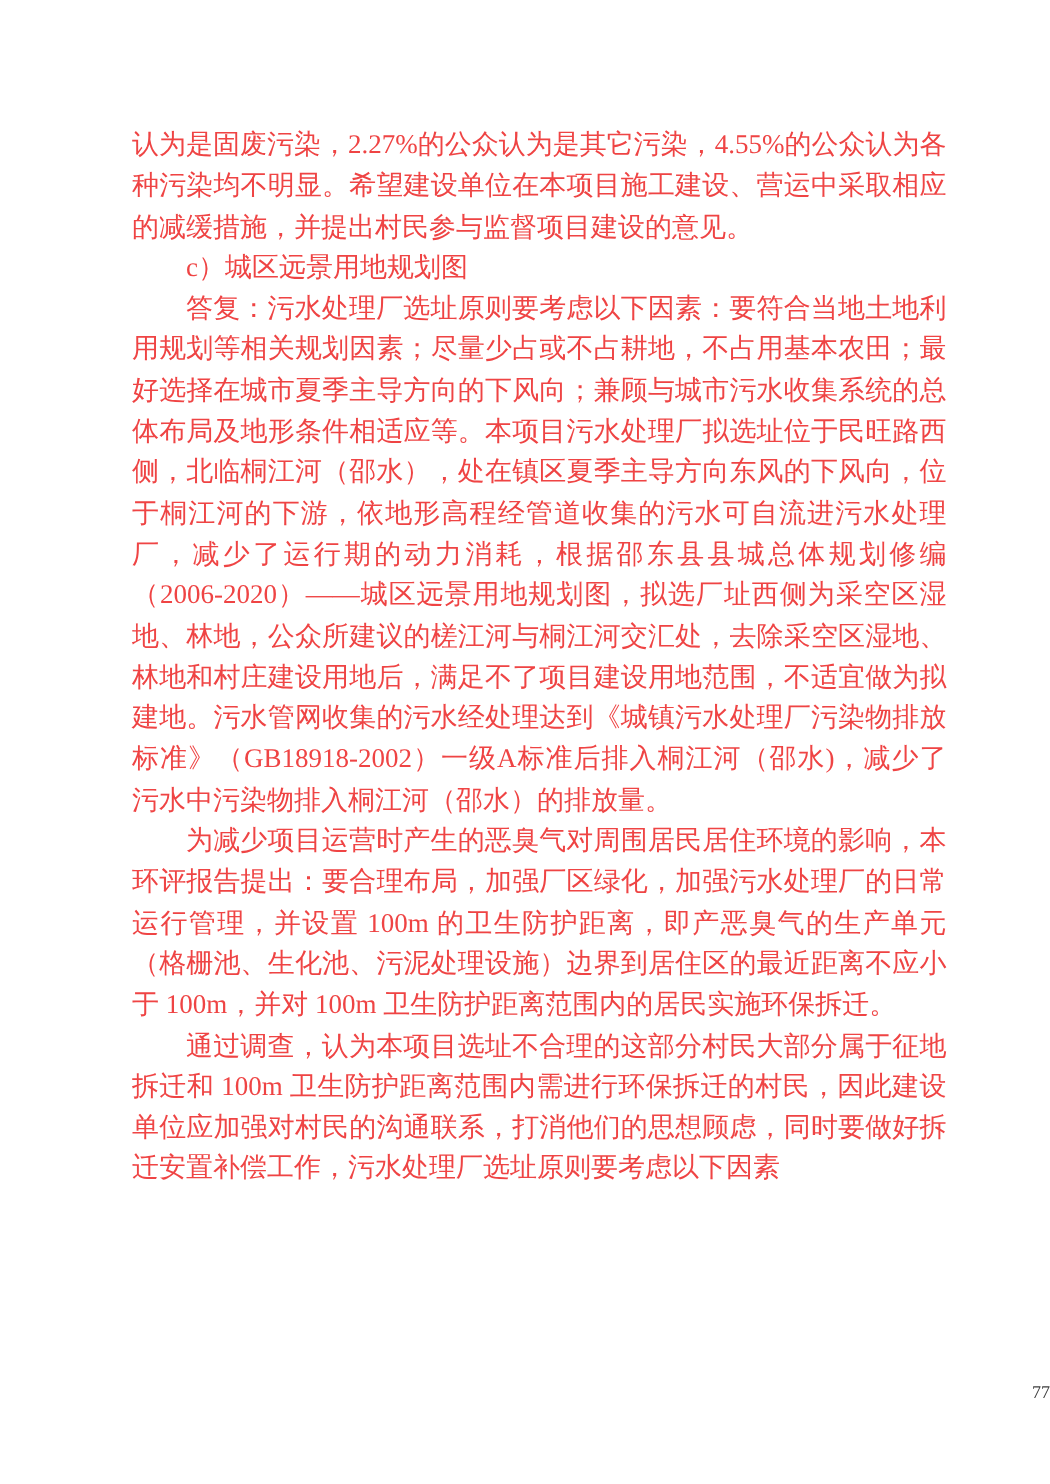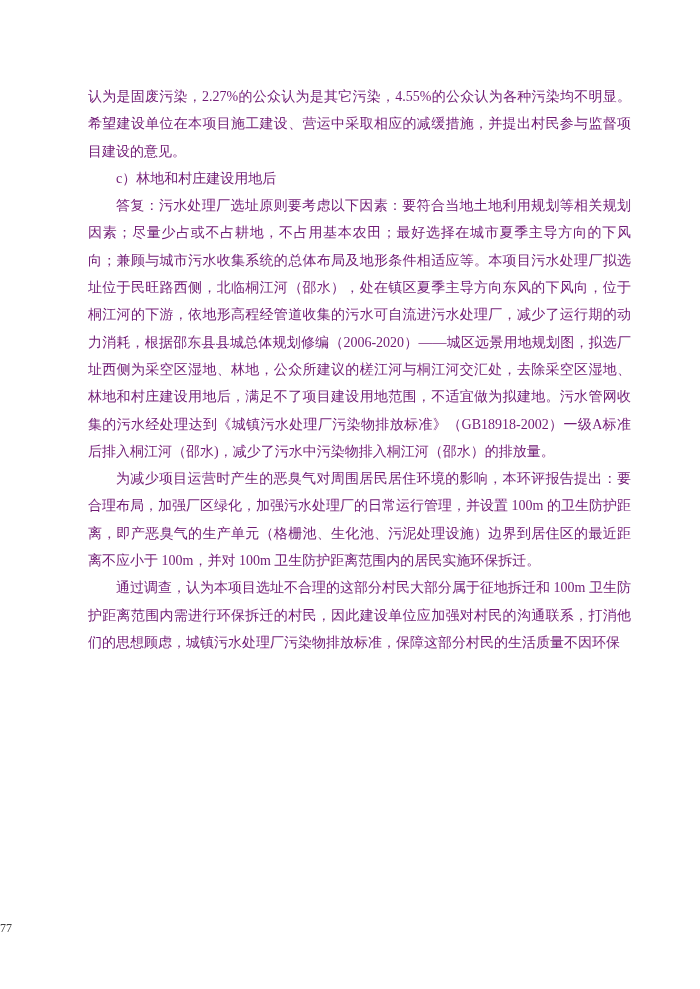--- a/index.html
+++ b/index.html
@@ -13,48 +13,48 @@
     height: 989px;
     background: #ffffff;
     overflow: hidden;
     font-family: "Liberation Serif", "DejaVu Serif", serif;
   }
   .body-text {
     position: absolute;
     left: 88px;
     top: 83px;
     width: 543px;
-    color: #701a75;
-    font-size: 14px;
+    color: #ef4444;
+    font-size: 18px;
     line-height: 27.3px;
     text-align: justify;
   }
   .para {
     margin: 0;
     padding: 0;
   }
   .para.indent {
     text-indent: 2em;
   }
   .page-number {
     position: absolute;
     top: 921px;
     left: 0;
     width: 100%;
-    text-align: left;
+    text-align: right;
     font-size: 12px;
     color: #3d3d3d;
     font-family: "Liberation Serif", "DejaVu Serif", serif;
   }
 </style>
 </head>
 <body>
 
 <div class="page">
   <div class="body-text" id="paragraph-container">
       <p class="para">认为是固废污染，2.27%的公众认为是其它污染，4.55%的公众认为各种污染均不明显。希望建设单位在本项目施工建设、营运中采取相应的减缓措施，并提出村民参与监督项目建设的意见。</p>
-      <p class="para indent">c）林地和村庄建设用地后</p>
+      <p class="para indent">c）城区远景用地规划图</p>
       <p class="para indent">答复：污水处理厂选址原则要考虑以下因素：要符合当地土地利用规划等相关规划因素；尽量少占或不占耕地，不占用基本农田；最好选择在城市夏季主导方向的下风向；兼顾与城市污水收集系统的总体布局及地形条件相适应等。本项目污水处理厂拟选址位于民旺路西侧，北临桐江河（邵水），处在镇区夏季主导方向东风的下风向，位于桐江河的下游，依地形高程经管道收集的污水可自流进污水处理厂，减少了运行期的动力消耗，根据邵东县县城总体规划修编（2006-2020）——城区远景用地规划图，拟选厂址西侧为采空区湿地、林地，公众所建议的槎江河与桐江河交汇处，去除采空区湿地、林地和村庄建设用地后，满足不了项目建设用地范围，不适宜做为拟建地。污水管网收集的污水经处理达到《城镇污水处理厂污染物排放标准》（GB18918-2002）一级A标准后排入桐江河（邵水)，减少了污水中污染物排入桐江河（邵水）的排放量。</p>
       <p class="para indent">为减少项目运营时产生的恶臭气对周围居民居住环境的影响，本环评报告提出：要合理布局，加强厂区绿化，加强污水处理厂的日常运行管理，并设置 100m 的卫生防护距离，即产恶臭气的生产单元（格栅池、生化池、污泥处理设施）边界到居住区的最近距离不应小于 100m，并对 100m 卫生防护距离范围内的居民实施环保拆迁。</p>
-      <p class="para indent">通过调查，认为本项目选址不合理的这部分村民大部分属于征地拆迁和 100m 卫生防护距离范围内需进行环保拆迁的村民，因此建设单位应加强对村民的沟通联系，打消他们的思想顾虑，城镇污水处理厂污染物排放标准，保障这部分村民的生活质量不因环保</p>
+      <p class="para indent">通过调查，认为本项目选址不合理的这部分村民大部分属于征地拆迁和 100m 卫生防护距离范围内需进行环保拆迁的村民，因此建设单位应加强对村民的沟通联系，打消他们的思想顾虑，同时要做好拆迁安置补偿工作，污水处理厂选址原则要考虑以下因素</p>
     </div>
   <div class="page-number">77</div>
 </div>
 
 </body></html>

